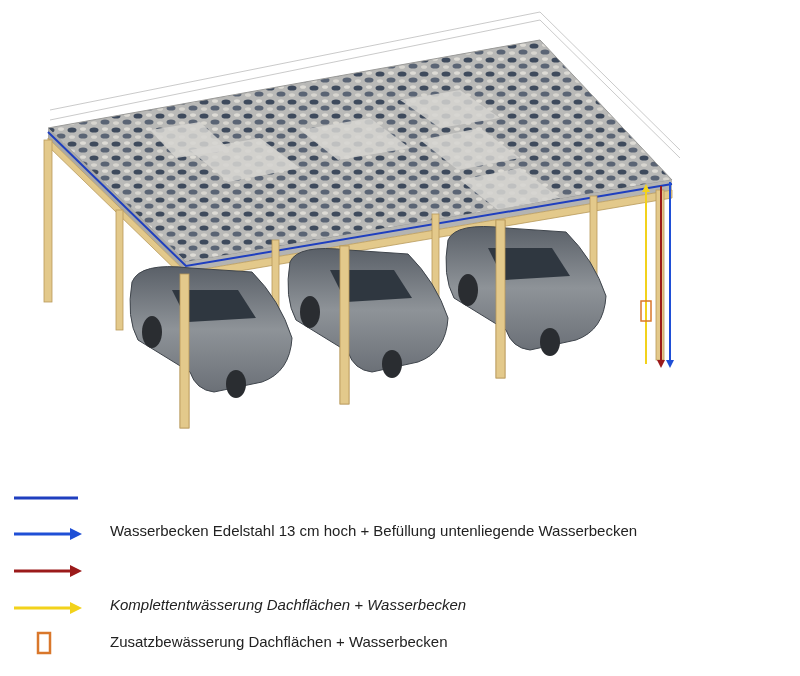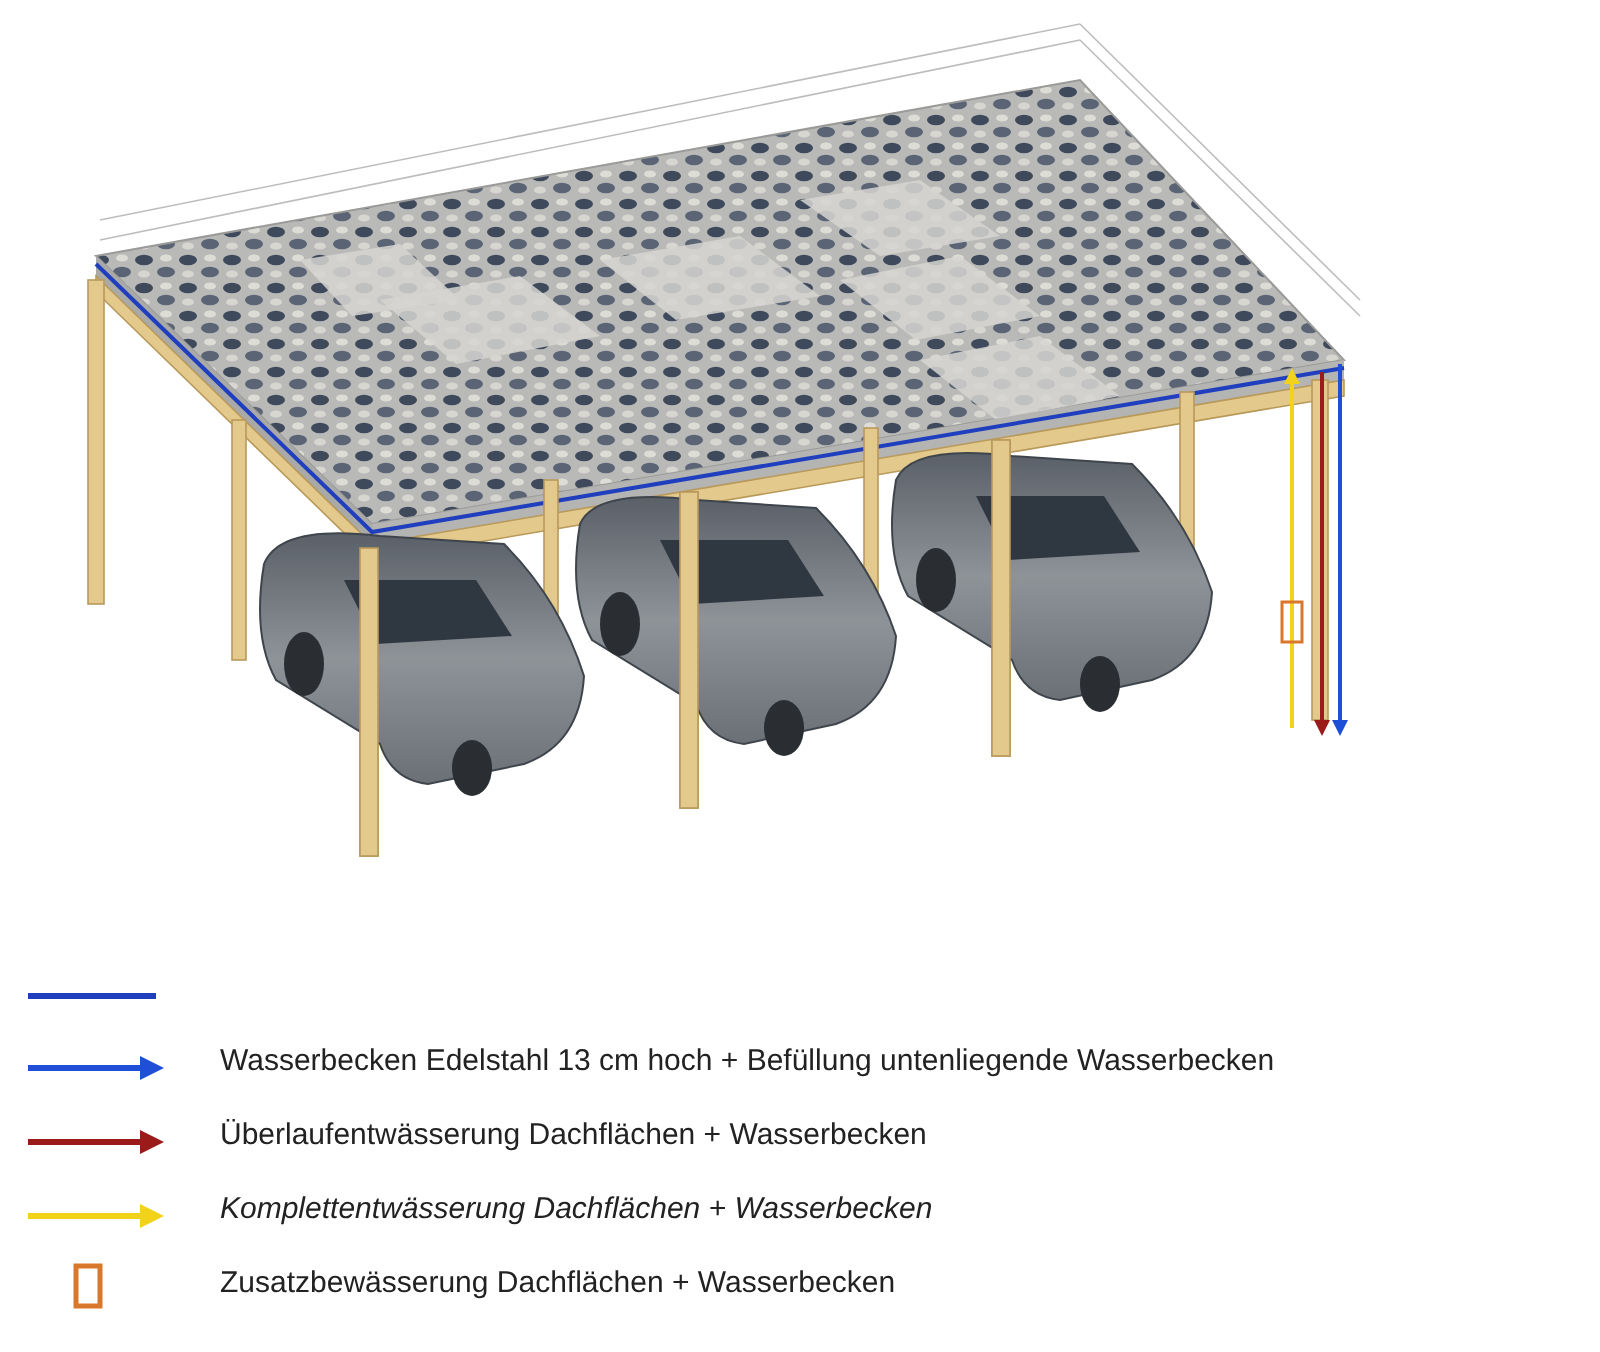--- a/index.html
+++ b/index.html
@@ -107,21 +107,20 @@
     <svg class="legend-symbol" viewBox="0 0 70 18">
       <line x1="2" y1="10" x2="66" y2="10" stroke="#1f3fbf" stroke-width="3"></line>
     </svg>
     <span class="legend-label">Wasserbecken Edelstahl 13 cm hoch + Befüllung untenliegende Wasserbecken</span>
   </div>
   <div class="legend-row" style="top:41px;">
     <svg class="legend-symbol" viewBox="0 0 70 18">
       <line x1="2" y1="9" x2="60" y2="9" stroke="#1f4fd6" stroke-width="3"></line>
       <polygon points="58,3 70,9 58,15" fill="#1f4fd6"></polygon>
     </svg>
-    <span class="legend-label">Überlaufentwässerung Dachflächen + Wasserbecken</span>
   </div>
   <div class="legend-row" style="top:78px;font-style:italic;">
     <svg class="legend-symbol" viewBox="0 0 70 18">
       <line x1="2" y1="9" x2="60" y2="9" stroke="#9b1a1a" stroke-width="3"></line>
       <polygon points="58,3 70,9 58,15" fill="#9b1a1a"></polygon>
     </svg>
     <span class="legend-label">Komplettentwässerung Dachflächen + Wasserbecken</span>
   </div>
   <div class="legend-row" style="top:115px;">
     <svg class="legend-symbol" viewBox="0 0 70 18">

